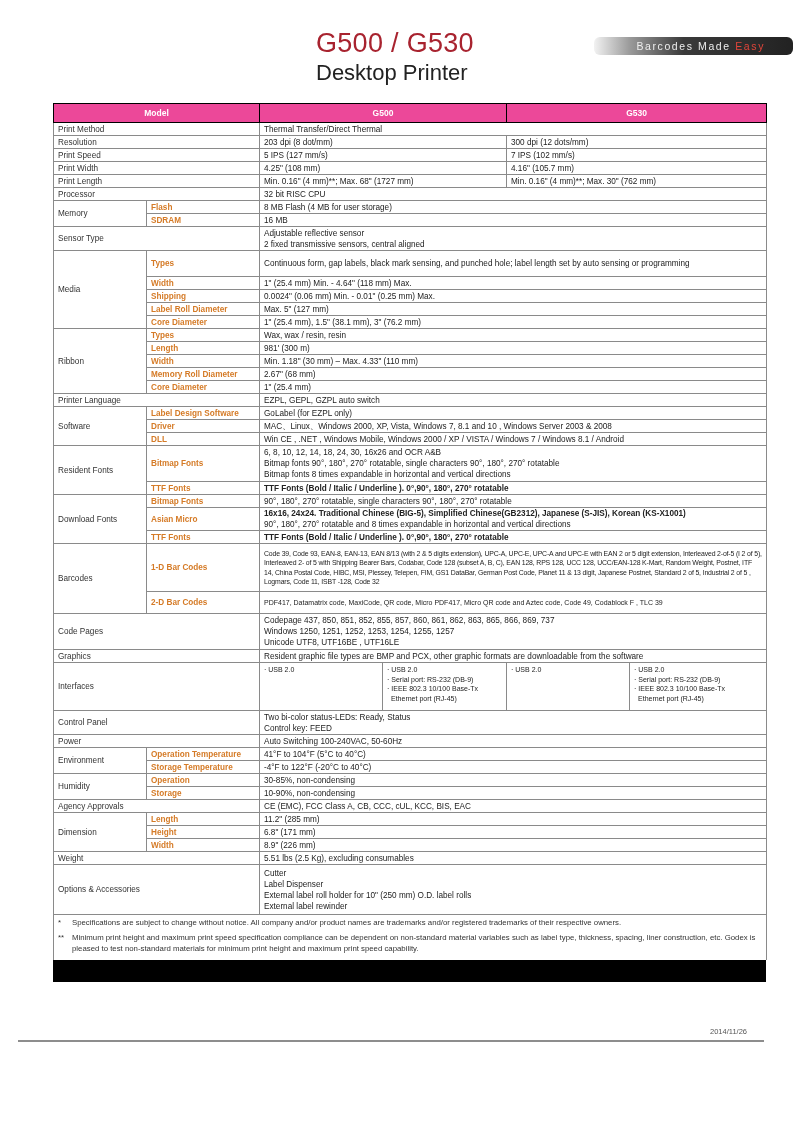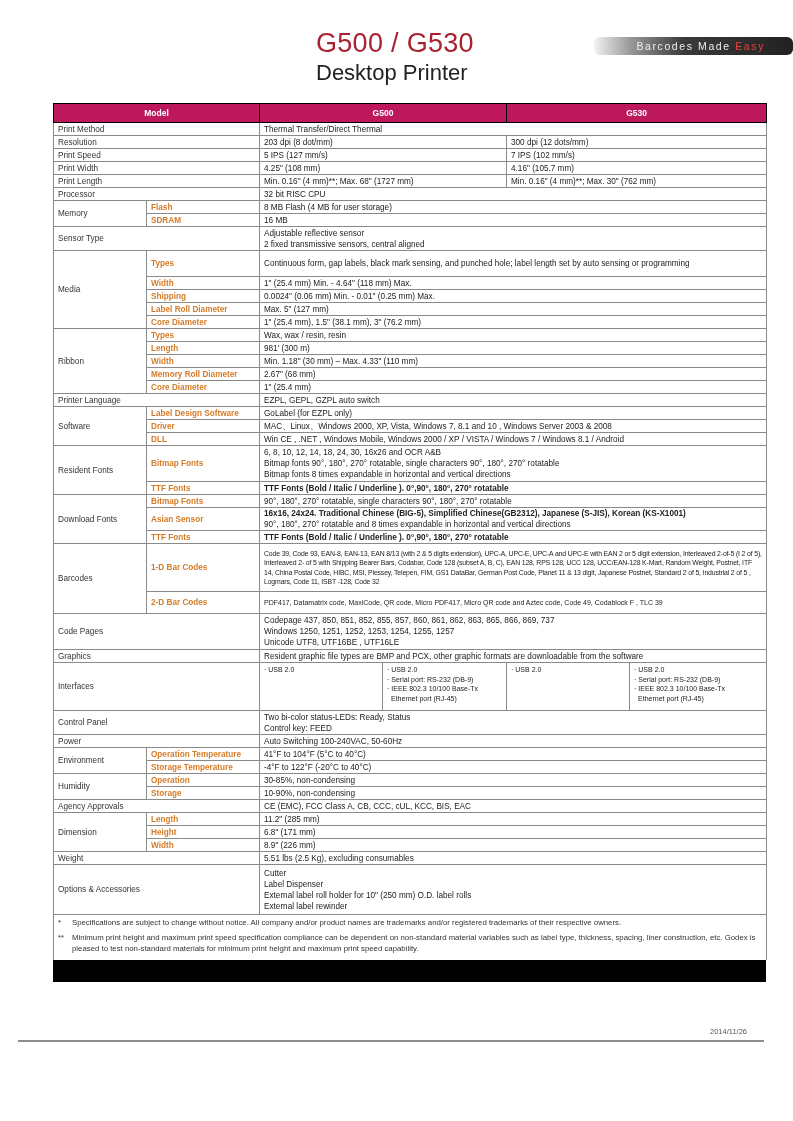--- a/index.html
+++ b/index.html
@@ -11,21 +11,21 @@
              background:linear-gradient(to right, #f2f2f2 0%, #9a9a9a 18%, #3a3a3a 45%, #222 100%);
              color:#eee; font-size:10.5px; letter-spacing:1.6px; line-height:18px; text-align:right; padding-right:28px; box-sizing:border-box;border-radius:6px; }
   .tagline .easy { color:#e0453a; }
 
   .sheet { position:absolute; left:53px; top:103px; width:713px; }
   table.spec { border-collapse:collapse; width:713px; table-layout:fixed; font-size:8.2px; line-height:11px; }
   table.spec td { border:1px solid #8a8a8a; padding:0 4px; vertical-align:middle; color:#333; }
   table.spec td.main { color:#333; }
   table.spec td.sub { color:#d57b27; font-weight:bold; }
   table.spec td.val { color:#222; }
-  table.spec tr.head td { background:#be185d; color:#fff; font-weight:bold; text-align:center; height:18px; border-color:#000; font-size:8.5px; }
+  table.spec tr.head td { background:#ec4899; color:#fff; font-weight:bold; text-align:center; height:18px; border-color:#000; font-size:8.5px; }
   table.spec tr.head td.hsep { border-left:1px dotted #bbb; }
   .dotl { border-left:1px dotted #666 !important; }
   .bold { font-weight:bold; }
   .iface { font-size:7px; line-height:9.5px; vertical-align:top !important; padding-top:2px !important; }
   .foot td { font-size:7.8px; line-height:11px; border-bottom:none !important; }
   .blackbar { height:22px; background:#000; }
   .date { position:absolute; right:46px; top:1027px; font-size:7.5px; color:#555; }
   .rule { position:absolute; left:18px; top:1040px; width:746px; height:2px; background:#8d8d8d; }
   .line { display:block; }
 </style>
@@ -177,21 +177,21 @@
     <td class="sub">TTF Fonts</td>
     <td colspan="4" class="val bold">TTF Fonts (Bold / Italic / Underline ). 0°,90°, 180°, 270° rotatable</td>
   </tr>
 
   <tr style="height:13px">
     <td rowspan="3" class="main">Download Fonts</td>
     <td class="sub">Bitmap Fonts</td>
     <td colspan="4" class="val">90°, 180°, 270° rotatable, single characters 90°, 180°, 270° rotatable</td>
   </tr>
   <tr style="height:23px">
-    <td class="sub">Asian Sensor</td>
+    <td class="sub">Asian Micro</td>
     <td colspan="4" class="val">
             <span class="line bold">16x16, 24x24. Traditional Chinese (BIG-5), Simplified Chinese(GB2312), Japanese (S-JIS), Korean (KS-X1001)</span>
             <span class="line">90°, 180°, 270° rotatable and 8 times expandable in horizontal and vertical directions</span>
           </td>
   </tr>
   <tr style="height:13px">
     <td class="sub">TTF Fonts</td>
     <td colspan="4" class="val bold">TTF Fonts (Bold / Italic / Underline ). 0°,90°, 180°, 270° rotatable</td>
   </tr>
 

